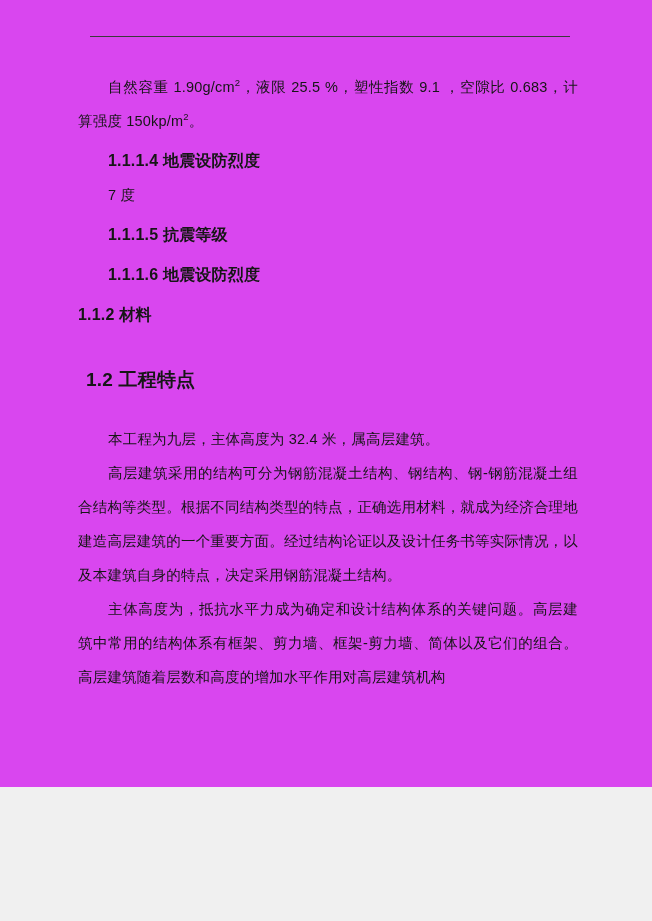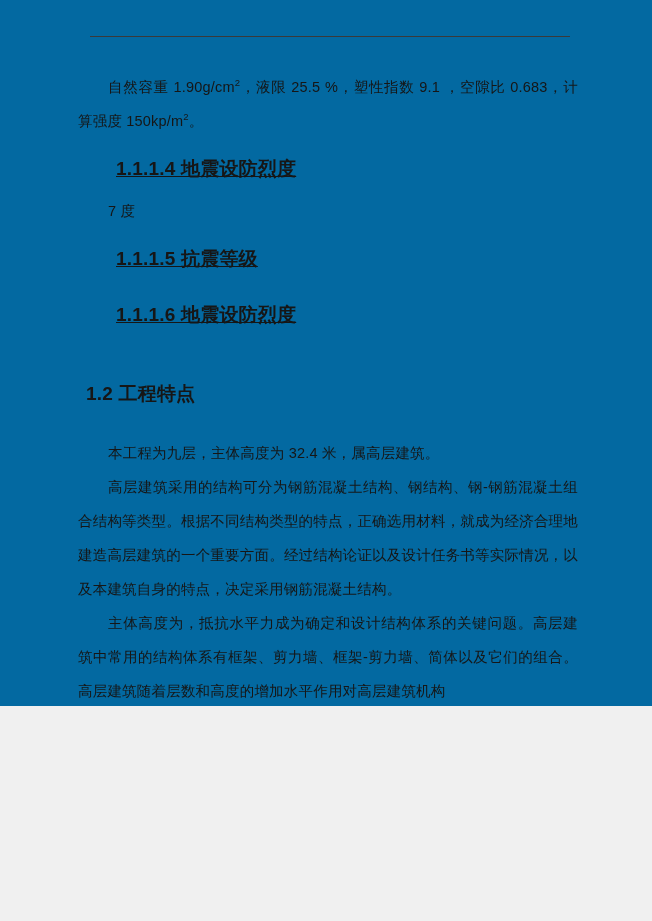--- a/index.html
+++ b/index.html
@@ -3,22 +3,22 @@
 <meta charset="utf-8">
 <style>
   html, body {
     margin: 0;
     padding: 0;
     background: #f0f0f0;
   }
   .page {
     position: relative;
     width: 652px;
-    height: 706px;
-    background: #0369a1;
+    height: 787px;
+    background: #d946ef;
     box-sizing: border-box;
     overflow: hidden;
     font-family: "Liberation Sans", "DejaVu Sans", sans-serif;
     color: #161616;
   }
   .rule-top {
     position: absolute;
     left: 90px;
     top: 36px;
     width: 480px;
@@ -36,24 +36,23 @@
     font-size: 14.5px;
     line-height: 34px;
     letter-spacing: 0.2px;
     text-align: justify;
   }
   .indent {
     text-indent: 30px;
   }
   .heading-s {
     font-weight: bold;
-    font-size: 19px;
+    font-size: 16px;
     line-height: 34px;
-    margin: 8px;
-    text-decoration: underline;
+    margin: 0;
   }
   .heading-s.indent {
     text-indent: 30px;
   }
   .heading-big {
     font-weight: bold;
     font-size: 19px;
     line-height: 36px;
     margin: 8px;
   }
@@ -85,20 +84,21 @@
     <div class="gap-sm"></div>
 
     <p class="heading-s indent">1.1.1.5 抗震等级</p>
 
     <div class="gap-sm"></div>
 
     <p class="heading-s indent">1.1.1.6 地震设防烈度</p>
 
     <div class="gap-sm"></div>
 
+    <p class="heading-s">1.1.2 材料</p>
 
     <div class="gap-lg"></div>
 
     <p class="heading-big">1.2 工程特点</p>
 
     <div class="gap-md"></div>
 
     <p class="indent">本工程为九层，主体高度为 32.4 米，属高层建筑。</p>
     <p class="indent">高层建筑采用的结构可分为钢筋混凝土结构、钢结构、钢-钢筋混凝土组合结构等类型。根据不同结构类型的特点，正确选用材料，就成为经济合理地建造高层建筑的一个重要方面。经过结构论证以及设计任务书等实际情况，以及本建筑自身的特点，决定采用钢筋混凝土结构。</p>
     <p class="indent">主体高度为，抵抗水平力成为确定和设计结构体系的关键问题。高层建筑中常用的结构体系有框架、剪力墙、框架-剪力墙、简体以及它们的组合。高层建筑随着层数和高度的增加水平作用对高层建筑机构</p>

